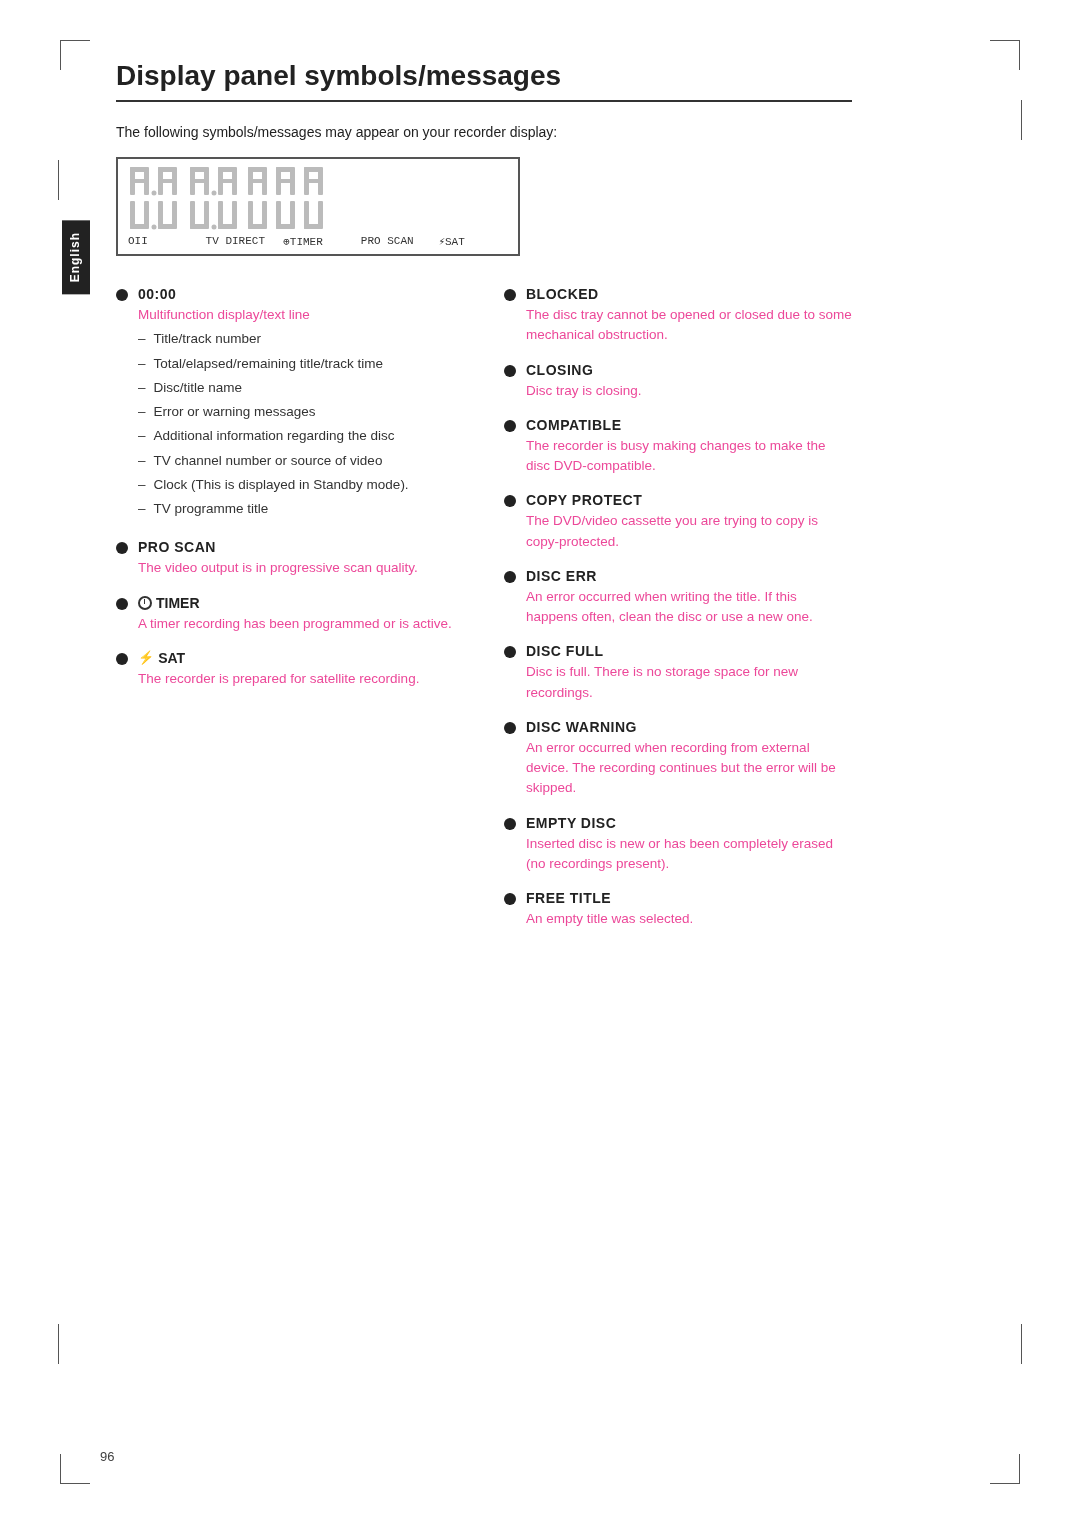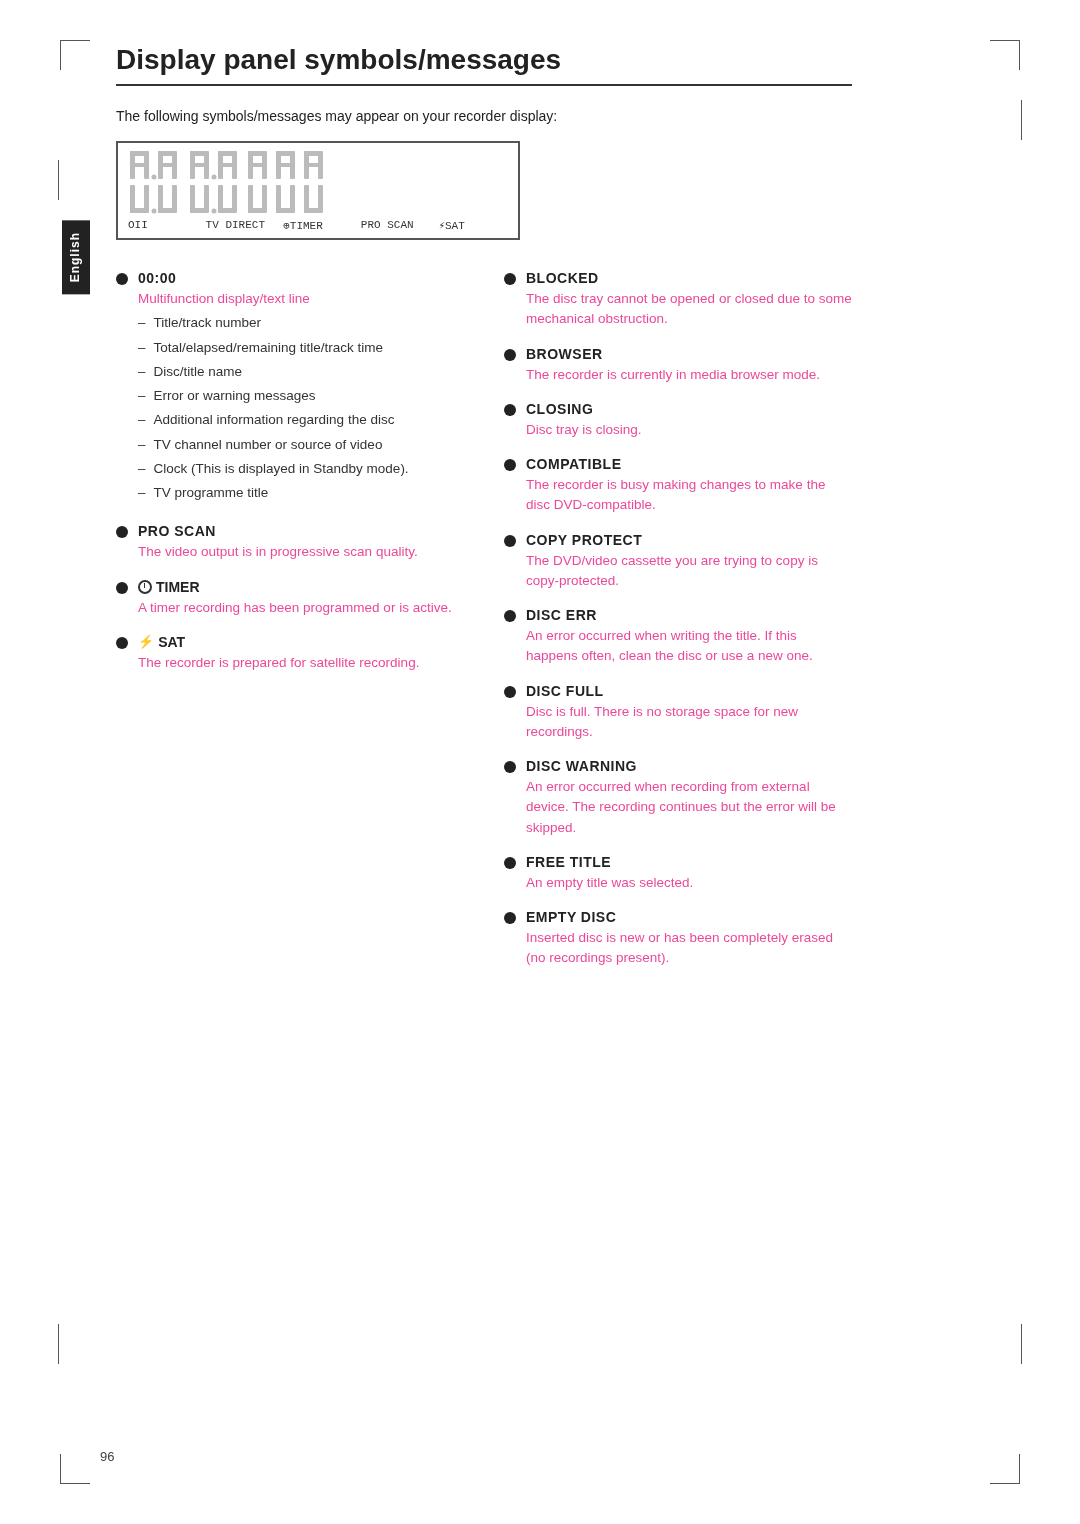--- a/index.html
+++ b/index.html
@@ -8,21 +8,21 @@
       font-family: Arial, Helvetica, sans-serif;
       font-size: 14px;
       color: #222;
       width: 1080px;
       min-height: 1524px;
       position: relative;
     }
     .page {
       width: 932px;
       min-height: 1524px;
-      padding: 44px 80px 60px 80px;
+      padding: 60px 80px 60px 80px;
       position: relative;
     }
     
     .corner-mark {
       position: absolute;
       width: 1px;
       height: 30px;
       background: #555;
     }
     .corner-mark-h {
@@ -408,27 +408,20 @@
       <div class="col-right">
 
         <div class="bullet-item">
           <div class="bullet-dot"></div>
           <div class="bullet-content">
             <div class="bullet-title">BLOCKED</div>
             <div class="bullet-desc">The disc tray cannot be opened or closed due to some mechanical obstruction.</div>
           </div>
         </div>
 
-        <div class="bullet-item">
-          <div class="bullet-dot"></div>
-          <div class="bullet-content">
-            <div class="bullet-title">BROWSER</div>
-            <div class="bullet-desc">The recorder is currently in media browser mode.</div>
-          </div>
-        </div>
 
         <div class="bullet-item">
           <div class="bullet-dot"></div>
           <div class="bullet-content">
             <div class="bullet-title">CLOSING</div>
             <div class="bullet-desc">Disc tray is closing.</div>
           </div>
         </div>
 
         <div class="bullet-item">
@@ -468,33 +461,33 @@
           <div class="bullet-dot"></div>
           <div class="bullet-content">
             <div class="bullet-title">DISC WARNING</div>
             <div class="bullet-desc">An error occurred when recording from external device. The recording continues but the error will be skipped.</div>
           </div>
         </div>
 
         <div class="bullet-item">
           <div class="bullet-dot"></div>
           <div class="bullet-content">
+            <div class="bullet-title">EMPTY DISC</div>
+            <div class="bullet-desc">Inserted disc is new or has been completely erased (no recordings present).</div>
+          </div>
+        </div>
+
+        <div class="bullet-item">
+          <div class="bullet-dot"></div>
+          <div class="bullet-content">
             <div class="bullet-title">FREE TITLE</div>
             <div class="bullet-desc">An empty title was selected.</div>
           </div>
         </div>
 
-        <div class="bullet-item">
-          <div class="bullet-dot"></div>
-          <div class="bullet-content">
-            <div class="bullet-title">EMPTY DISC</div>
-            <div class="bullet-desc">Inserted disc is new or has been completely erased (no recordings present).</div>
-          </div>
-        </div>
-
       </div>
     </div>
 
   </div>
 
   <div class="page-number">96</div>
 
 </div>
 
 </body></html>

